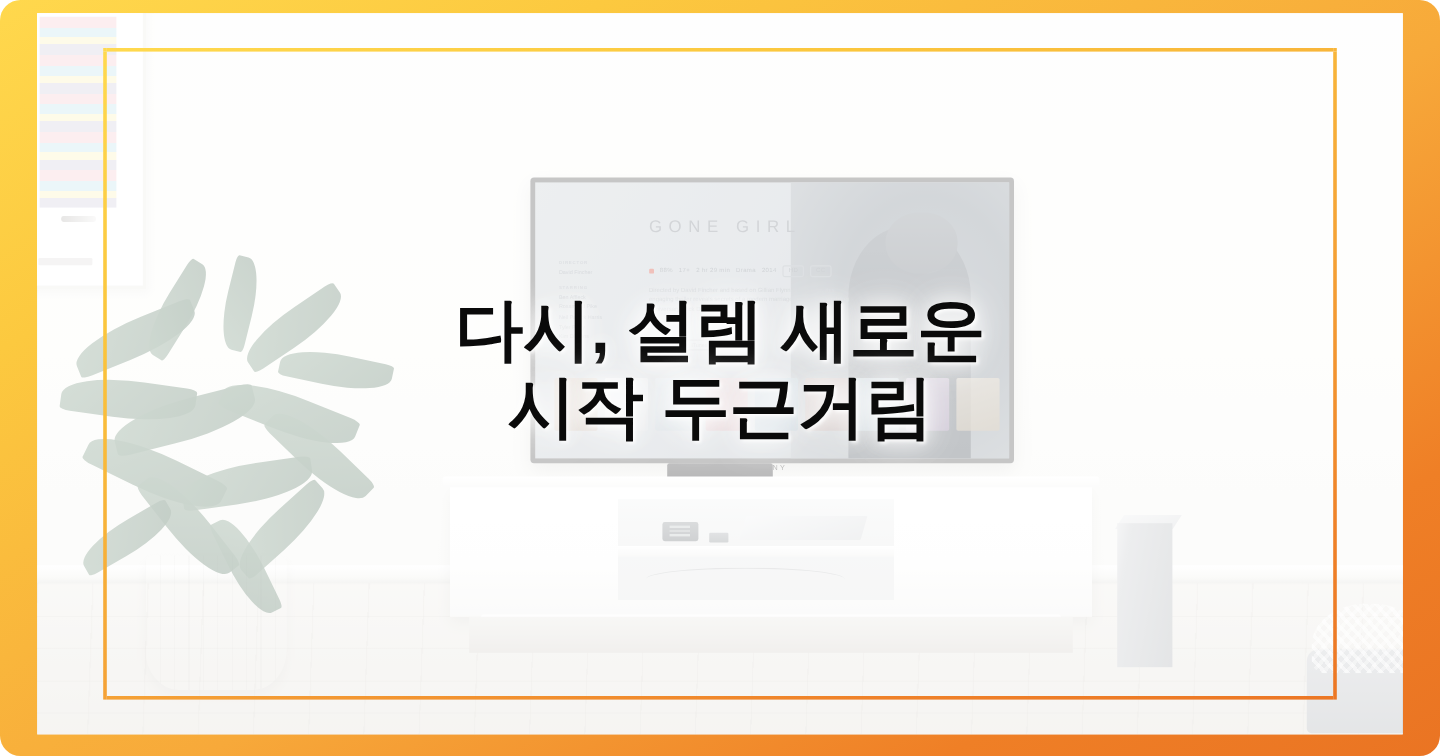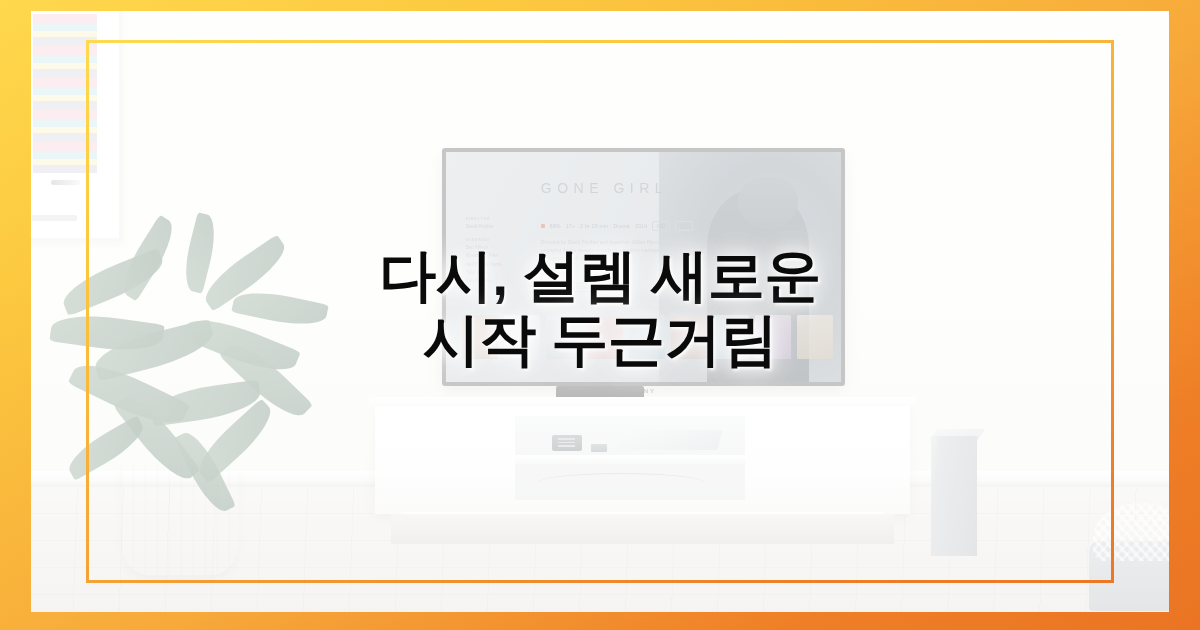--- a/index.html
+++ b/index.html
@@ -3,20 +3,21 @@
 <meta charset="utf-8">
 <style>
   html,body{margin:0;padding:0;background:#fff;}
   body{font-family:"Liberation Sans","DejaVu Sans",sans-serif;}
 
   #card{
     position:relative;
     width:1200px;height:630px;
     overflow:hidden;
     background:linear-gradient(150deg,#ffd84d 0%,#fcc93f 22%,#f7a93a 55%,#ef7f26 82%,#ea7423 100%);
+    border-radius:17px;
   }
 
   
   #photo{
     position:absolute;
     left:31px;top:11px;right:31px;bottom:18px;
     overflow:hidden;
     background:#fcfcfa;
   }
 

